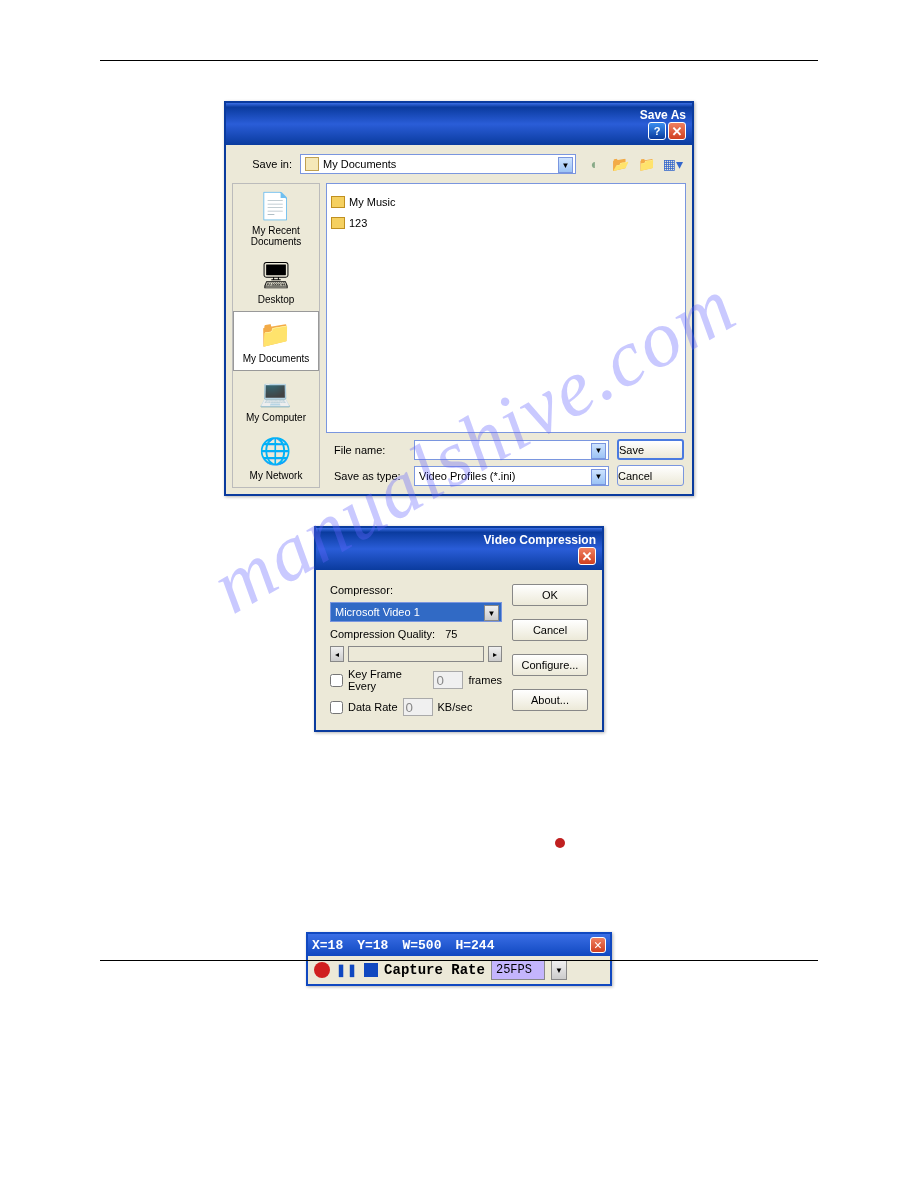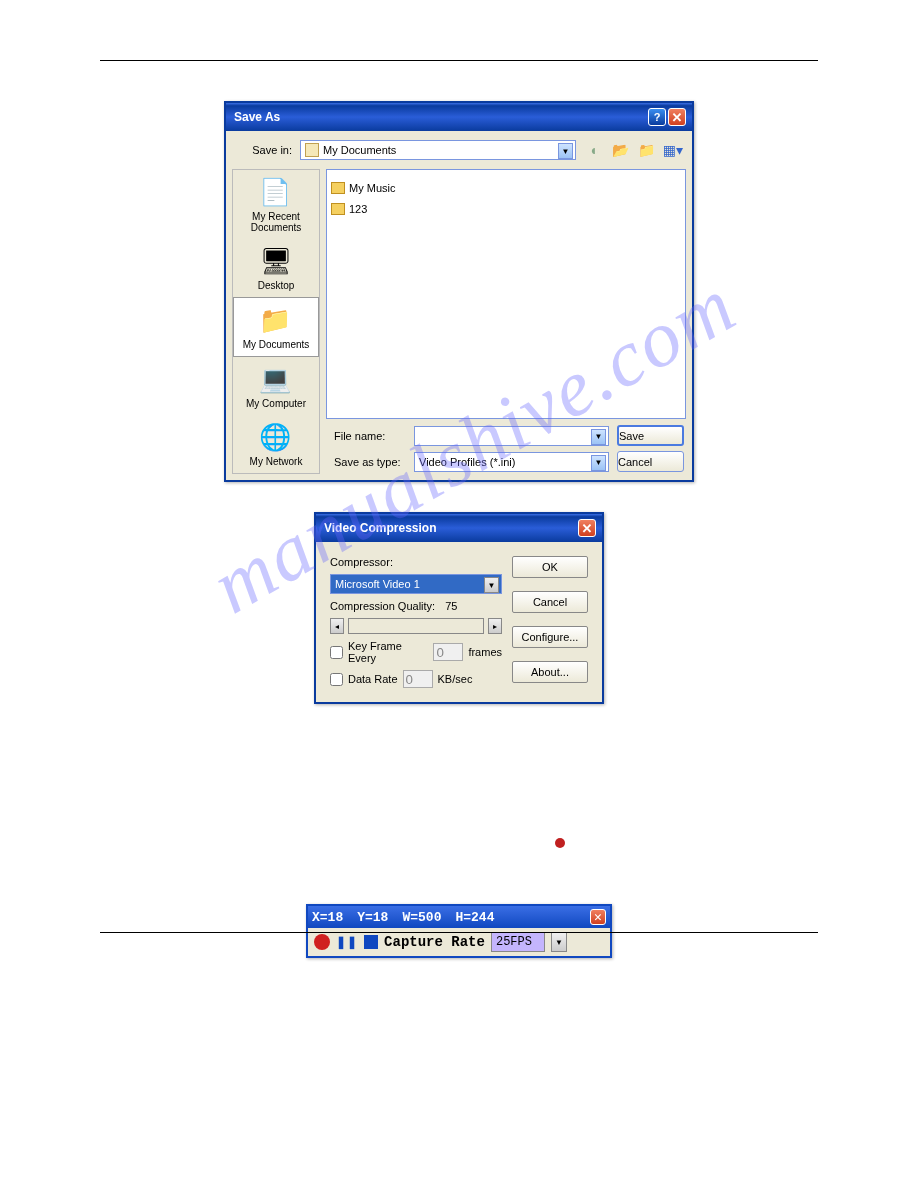--- a/index.html
+++ b/index.html
@@ -52,22 +52,23 @@
     box-shadow: 1px 1px 3px rgba(0,0,0,0.3);
   }
   .saveas { width: 470px; }
   .titlebar {
     background: linear-gradient(to bottom, #3a6ee5 0%, #0a3b9e 10%, #2a5dd8 50%, #0a3b9e 100%);
     color: #fff;
     font-weight: bold;
     font-size: 12px;
     padding: 5px 6px 5px 8px;
     display: flex;
-    align-items: center;
+    align-items: flex-end;
     justify-content: space-between;
+    flex-direction: column;
   }
   .titlebar-buttons { display: flex; gap: 2px; }
   .tbtn {
     width: 18px; height: 18px;
     border: 1px solid #fff;
     border-radius: 3px;
     display: flex;
     align-items: center;
     justify-content: center;
     font-weight: bold;

